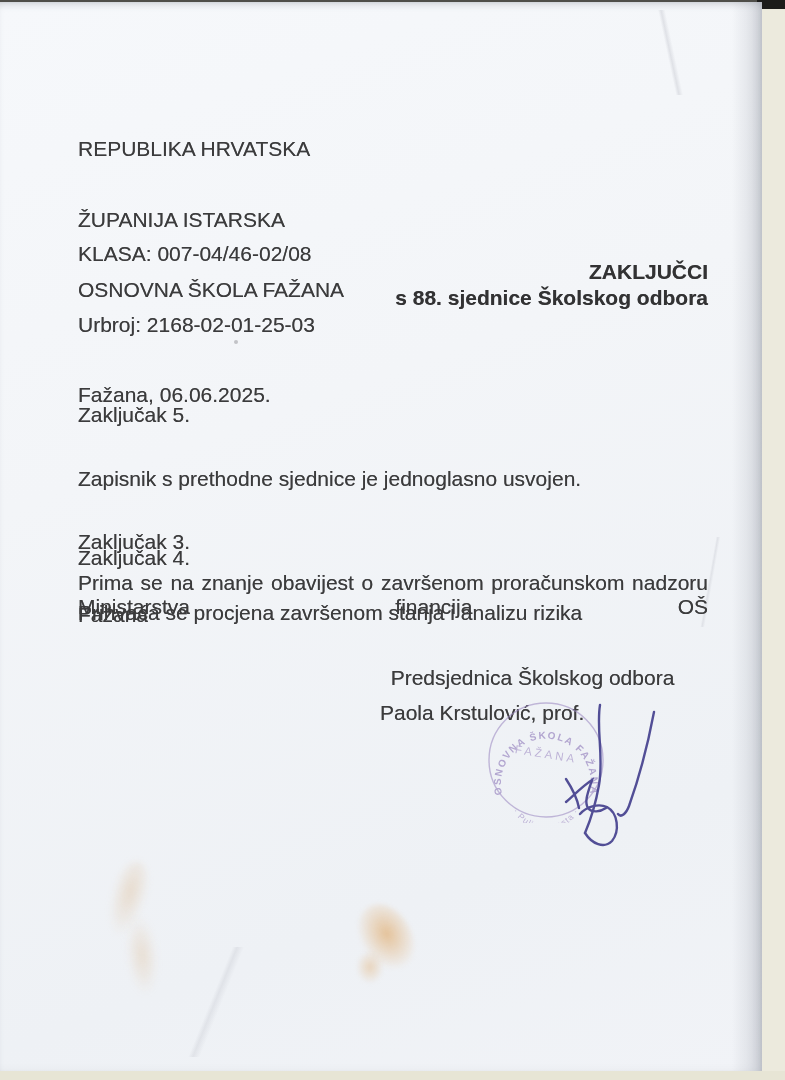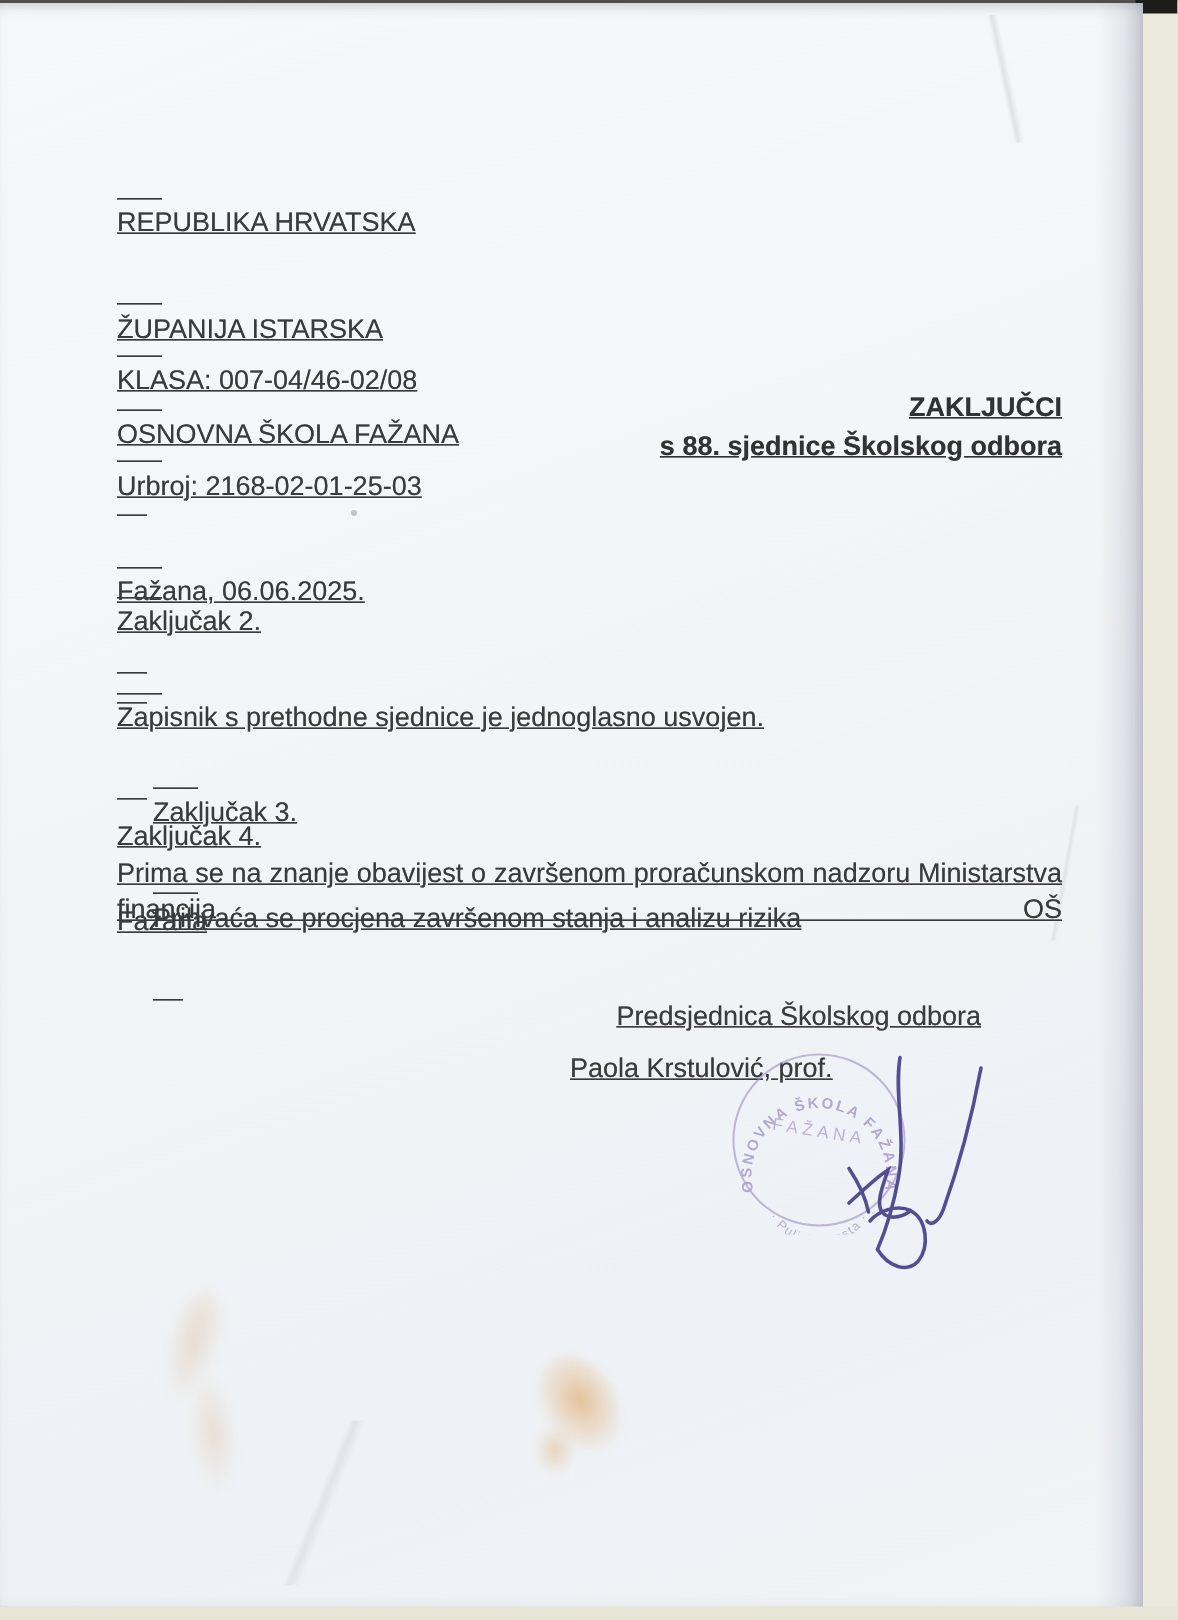--- a/index.html
+++ b/index.html
@@ -45,31 +45,31 @@
   .stain-r1 { left:360px; top:900px; width:52px; height:72px;
     background:radial-gradient(ellipse at 55% 45%, rgba(226,182,130,.8), rgba(226,182,130,0) 68%);
     transform:rotate(-28deg); filter:blur(2px); }
   .stain-r2 { left:356px; top:948px; width:28px; height:34px;
     background:radial-gradient(ellipse at 50% 50%, rgba(226,182,130,.5), rgba(226,182,130,0) 70%);
     filter:blur(2px); }
   .speck { position:absolute; left:234px; top:338px; width:4px; height:4px; border-radius:50%;
     background:rgba(120,120,125,.4); filter:blur(.5px); }
 
   
-  .txt { position:absolute; color:#3b3b3c; font-size:18px; line-height:23.5px;
-    text-shadow:0 0 .4px rgba(60,60,62,.65); white-space:pre;text-decoration:underline; }
+  .txt { position:absolute; color:#3b3b3c; font-size:21px; line-height:23.5px;
+    text-shadow:0 0 .4px rgba(60,60,62,.65); white-space:pre; }
   .bold { font-weight:700; color:#323233; }
   .center { text-align:right; white-space:normal; }
   .hdr { left:78px; top:88px; }
   .ref { left:78px; top:193px; }
   .title-line { left:78px; top:258px; width:630px; }
   .subtitle-line { left:78px; top:284px; width:630px; }
   .c1 { left:78px; top:354px; }
   .c2 { left:78px; top:418px; }
-  .c3 { left:78px; top:481px;margin-left:24px; }
+  .c3 { left:78px; top:481px; }
   .c4l { left:78px; top:544px; }
   .c4t1 { left:78px; top:569px; width:630px; white-space:normal; text-align:justify; text-align-last:justify; }
   .c4t2 { left:78px; top:601px; }
   .sig-role { left:380px; top:664px; width:305px; text-align:center; }
   .sig-name { left:380px; top:699px; width:305px; text-align:left; }
 
   
   .stamp { position:absolute; left:483px; top:695px; width:126px; height:126px; opacity:.72; filter:blur(.35px); }
   .signature { position:absolute; left:553px; top:693px; width:125px; height:175px; filter:blur(.2px); }
 </style>
@@ -104,21 +104,21 @@
     <div class="txt ref">
       <div>KLASA: 007-04/46-02/08</div>
       <div>Urbroj: 2168-02-01-25-03</div>
       <div>Fažana, 06.06.2025.</div>
     </div>
 
     <div class="txt bold center title-line">ZAKLJUČCI</div>
     <div class="txt bold center subtitle-line">s 88. sjednice Školskog odbora</div>
 
     <div class="txt c1">
-      <div>Zaključak 2.</div>
+      <div>Zaključak 5.</div>
     </div>
     <div class="txt c2">
       <div>Zapisnik s prethodne sjednice je jednoglasno usvojen.</div>
     </div>
     <div class="txt c3">
       <div>Zaključak 3.</div>
       <div>Prihvaća se procjena završenom stanja i analizu rizika</div>
     </div>
     <div class="txt c4l">Zaključak 4.</div>
     <div class="txt c4t1">Prima se na znanje obavijest o završenom proračunskom nadzoru Ministarstva financija OŠ</div>

